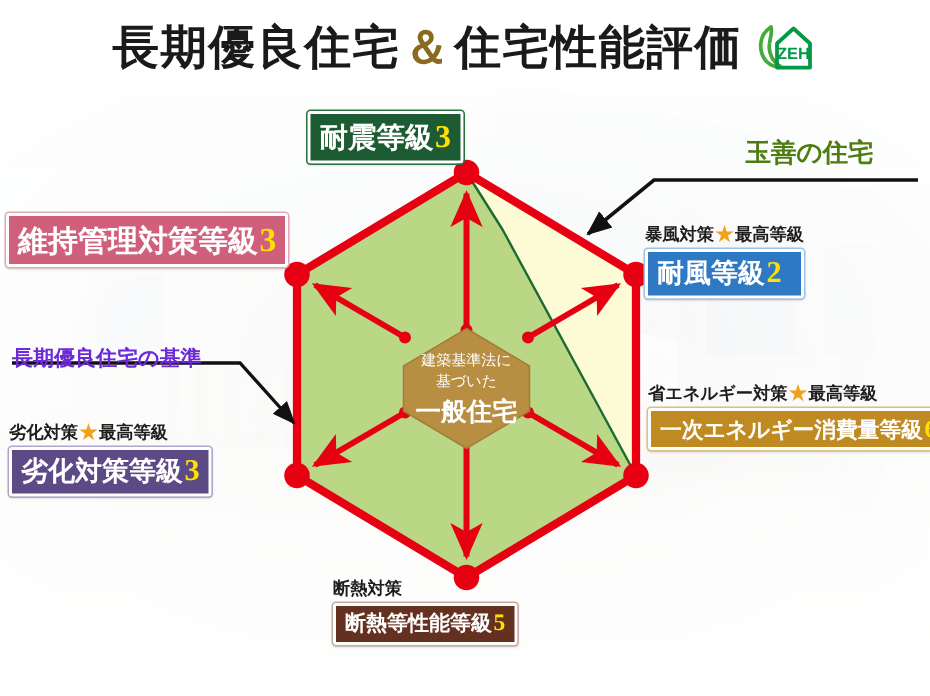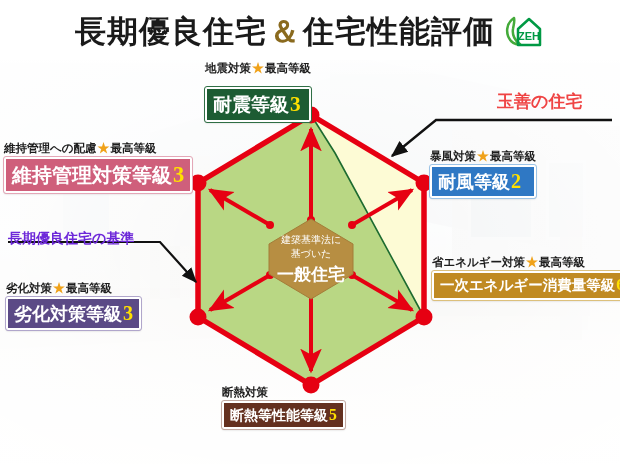--- a/index.html
+++ b/index.html
@@ -81,21 +81,21 @@
   .pos-quake{left:205px;top:62px;}
   .pos-maint{left:4px;top:142px;}
   .pos-degr {left:6px;top:282px;}
   .pos-wind {left:430px;top:150px;}
   .pos-energ{left:432px;top:256px;}
   .pos-insul{left:222px;top:386px;}
 
   
   .note{position:absolute;z-index:26;font-weight:bold;white-space:nowrap;}
   .note-std{left:8px;top:230px;font-size:14px;color:#6d28d9;}
-  .note-tama{left:497px;top:90px;font-size:17px;color:#ef4444;
+  .note-tama{left:497px;top:90px;font-size:17px;color:#4d7c0f;
     text-shadow:0 1px 0 rgba(255,255,255,.9);}
   .leader{position:absolute;z-index:24;pointer-events:none;}
   .leader-std{left:0px;top:236px;width:215px;height:60px;}
   .leader-tama{left:380px;top:98px;width:240px;height:62px;}
 </style>
 </head>
 <body>
 
 <div id="stage">
 
@@ -171,26 +171,24 @@
         <circle cx="38" cy="88" r="8.5"></circle>
     </g>
 
     <polygon points="151,124 193,149 193,179 151,204 109,179 109,149" fill="#b78e42" stroke="#a37d38" stroke-width="1"></polygon>
     <text x="151" y="148" text-anchor="middle" fill="#ffffff" font-size="10" font-family="Liberation Serif, serif">建築基準法に</text>
     <text x="151" y="162" text-anchor="middle" fill="#ffffff" font-size="10" font-family="Liberation Serif, serif">基づいた</text>
     <text x="151" y="185" text-anchor="middle" fill="#ffffff" font-size="17" font-weight="bold" font-family="Liberation Serif, serif">一般住宅</text>
   </svg>
 
   <div class="lab pos-quake">
-    <div class="cap"><span>地震対策</span><span class="star">★</span><span>最高等級</span></div>
     <div class="box b-quake"><span>耐震等級</span><span class="num">3</span></div>
   </div>
 
   <div class="lab pos-maint">
-    <div class="cap"><span>維持管理への配慮</span><span class="star">★</span><span>最高等級</span></div>
     <div class="box b-maint"><span>維持管理対策等級</span><span class="num">3</span></div>
   </div>
 
   <div class="lab pos-degr">
     <div class="cap"><span>劣化対策</span><span class="star">★</span><span>最高等級</span></div>
     <div class="box b-degr"><span>劣化対策等級</span><span class="num">3</span></div>
   </div>
 
   <div class="lab pos-wind">
     <div class="cap"><span>暴風対策</span><span class="star">★</span><span>最高等級</span></div>

